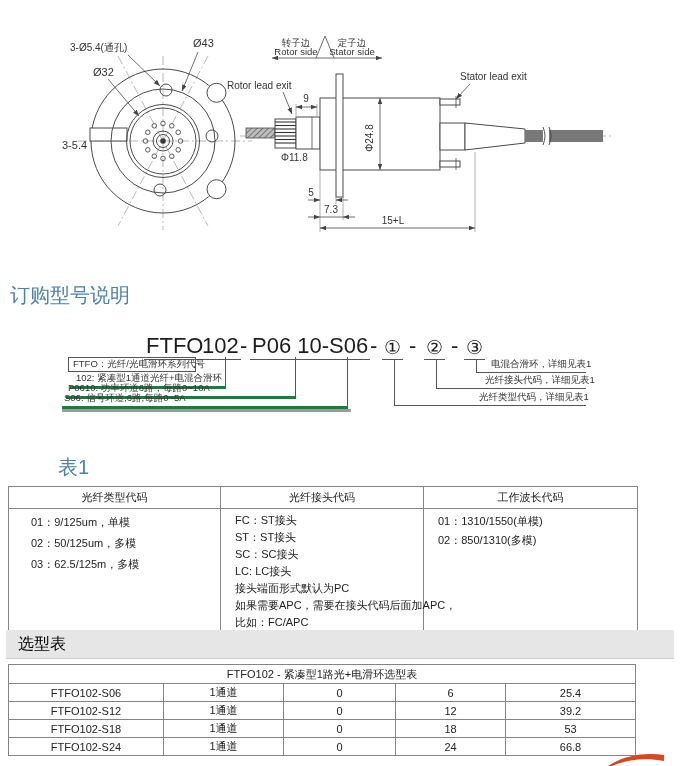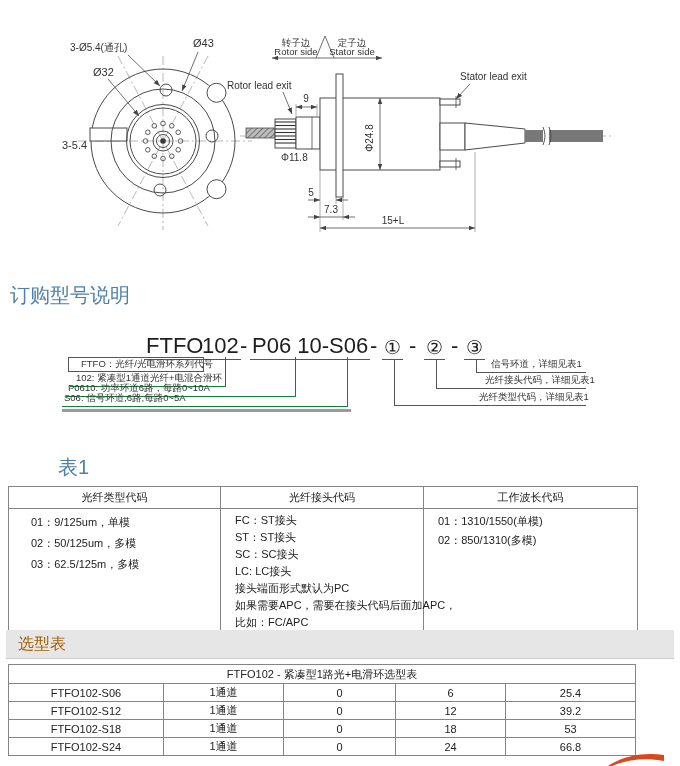--- a/index.html
+++ b/index.html
@@ -12,44 +12,44 @@
   .sec-title{position:absolute;font-size:20px;color:#4e81a8;white-space:nowrap;}
   .t-order{left:10px;top:282px;}
   .t-table1{left:10px;top:454px;margin-left:48px;}
   
   .model-layer{position:absolute;left:0;top:0;width:0;height:0;overflow:visible;}
   .cp{position:absolute;top:334px;font-size:22px;line-height:24px;color:#1d1d1d;
       border-bottom:1.5px solid #555;padding:0 2px 1px 2px;white-space:nowrap;}
   .cd{border-bottom:none;}
   .cc{font-size:19px;top:337px;line-height:21px;}
   .lnote,.rnote{position:absolute;top:357px;}
-  .lnote{border-right:1px solid #555;border-bottom:1px solid #15803d;}
+  .lnote{border-right:1px solid #555;border-bottom:3px solid #15803d;}
   .rnote{top:359px;border-left:1px solid #555;border-bottom:1px solid #555;}
   .lnote span,.rnote span{position:absolute;bottom:1px;font-size:9.5px;color:#333;white-space:nowrap;}
   .note-box{position:absolute;left:68px;top:357px;width:122px;height:13px;border:1px solid #555;
-            font-size:9.5px;line-height:12px;padding-left:12px;white-space:nowrap;color:#333;}
+            font-size:9.5px;line-height:12px;padding-left:4px;white-space:nowrap;color:#333;}
   .ln2{left:70px;width:155px;height:29px;}  .ln2 span{left:6px;}
   .ln3{left:66px;width:229px;height:39px;}  .ln3 span{left:2px;}
   .ln4{left:62px;width:285px;height:49px;}  .ln4 span{left:2px;}
   .rn1{left:476px;width:109px;height:13px;} .rn1 span{left:14px;}
   .rn2{left:436px;width:149px;height:29px;} .rn2 span{left:48px;}
   .rn3{left:394px;width:191px;height:46px;} .rn3 span{left:84px;}
   .thick-rule{position:absolute;left:62px;top:409px;width:289px;height:3px;background:#9b9b9b;}
   
   table.tbl{border-collapse:collapse;table-layout:fixed;position:absolute;background:#fff;}
   table.tbl th,table.tbl td{border:1px solid #848484;font-size:11px;font-weight:normal;color:#222;}
   .t1{left:8px;top:486px;width:629px;}
   .t1 th{height:19px;text-align:center;}
   .t1 td{vertical-align:top;height:110px;padding:3px 0 2px 0;}
   .t1 .c1 div{line-height:21px;padding-left:22px;white-space:nowrap;}
   .t1 .c2 div{line-height:17px;padding-left:14px;white-space:nowrap;}
   .t1 .c3 div{line-height:19px;padding-left:14px;white-space:nowrap;}
   .banner{position:absolute;left:6px;top:630px;width:668px;height:28px;background:#e6e6e6;
           border-bottom:1px solid #cccccc;}
-  .banner span{font-size:16px;color:#a16207;line-height:28px;padding-left:12px;display:inline-block;}
+  .banner span{font-size:16px;color:#000000;line-height:28px;padding-left:12px;display:inline-block;}
   .t2{left:8px;top:664px;width:627px;}
   .t2 td,.t2 th{text-align:center;white-space:nowrap;}
   .t2 .title-row td{height:16px;}
   .t2 .head-row th{height:15px;}
   .t2 .data-row td{height:12px;}
   .swoosh{position:absolute;left:606px;top:751px;width:60px;height:15px;}
 </style>
 </head>
 <body>
 
@@ -194,21 +194,21 @@
       </div>
     <div class="lnote ln3">
         <span>P0610: 功率环道6路，每路0~10A</span>
       </div>
     <div class="lnote ln4">
         <span>S06: 信号环道,6路,每路0~5A</span>
       </div>
     <div class="thick-rule"></div>
 
     <div class="rnote rn1">
-        <span>信号环道，详细见表1</span>
+        <span>电混合滑环，详细见表1</span>
       </div>
     <div class="rnote rn2">
         <span>光纤接头代码，详细见表1</span>
       </div>
     <div class="rnote rn3">
         <span>光纤类型代码，详细见表1</span>
       </div>
   </div>
 
   <div class="sec-title t-table1">表1</div>

